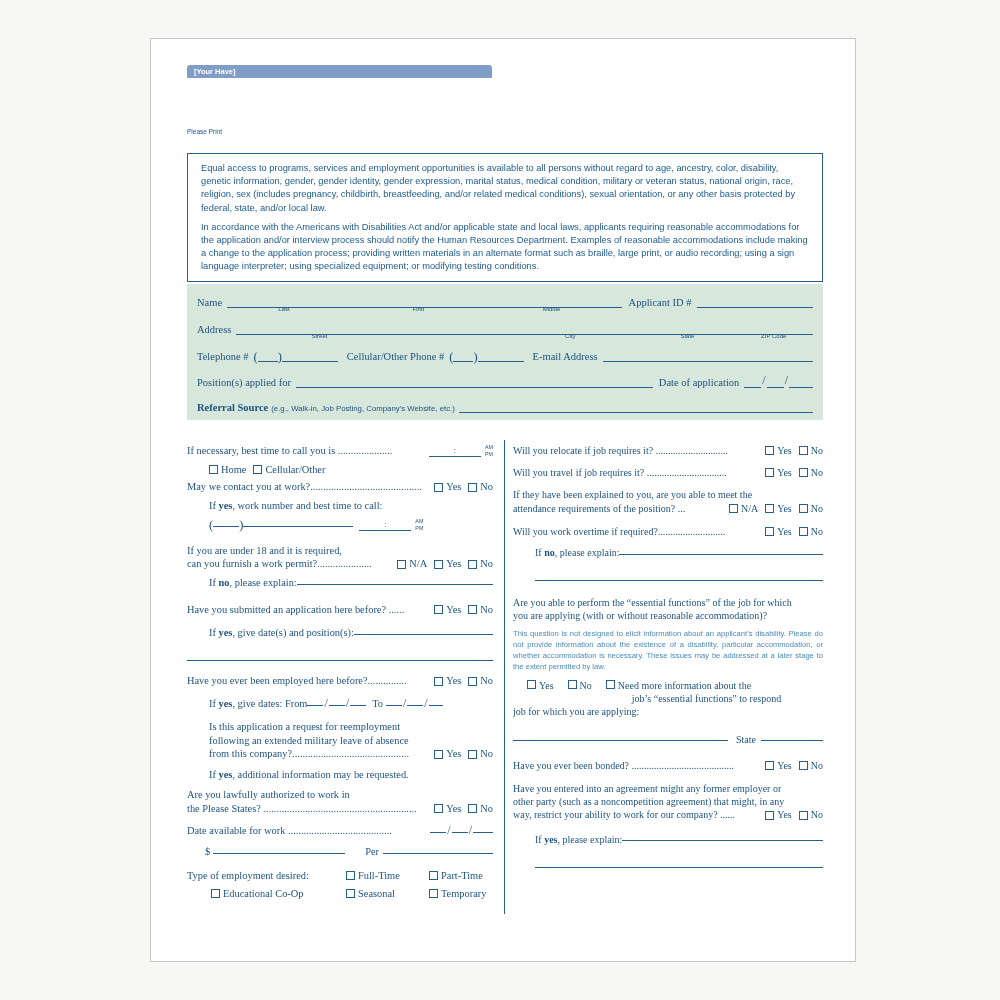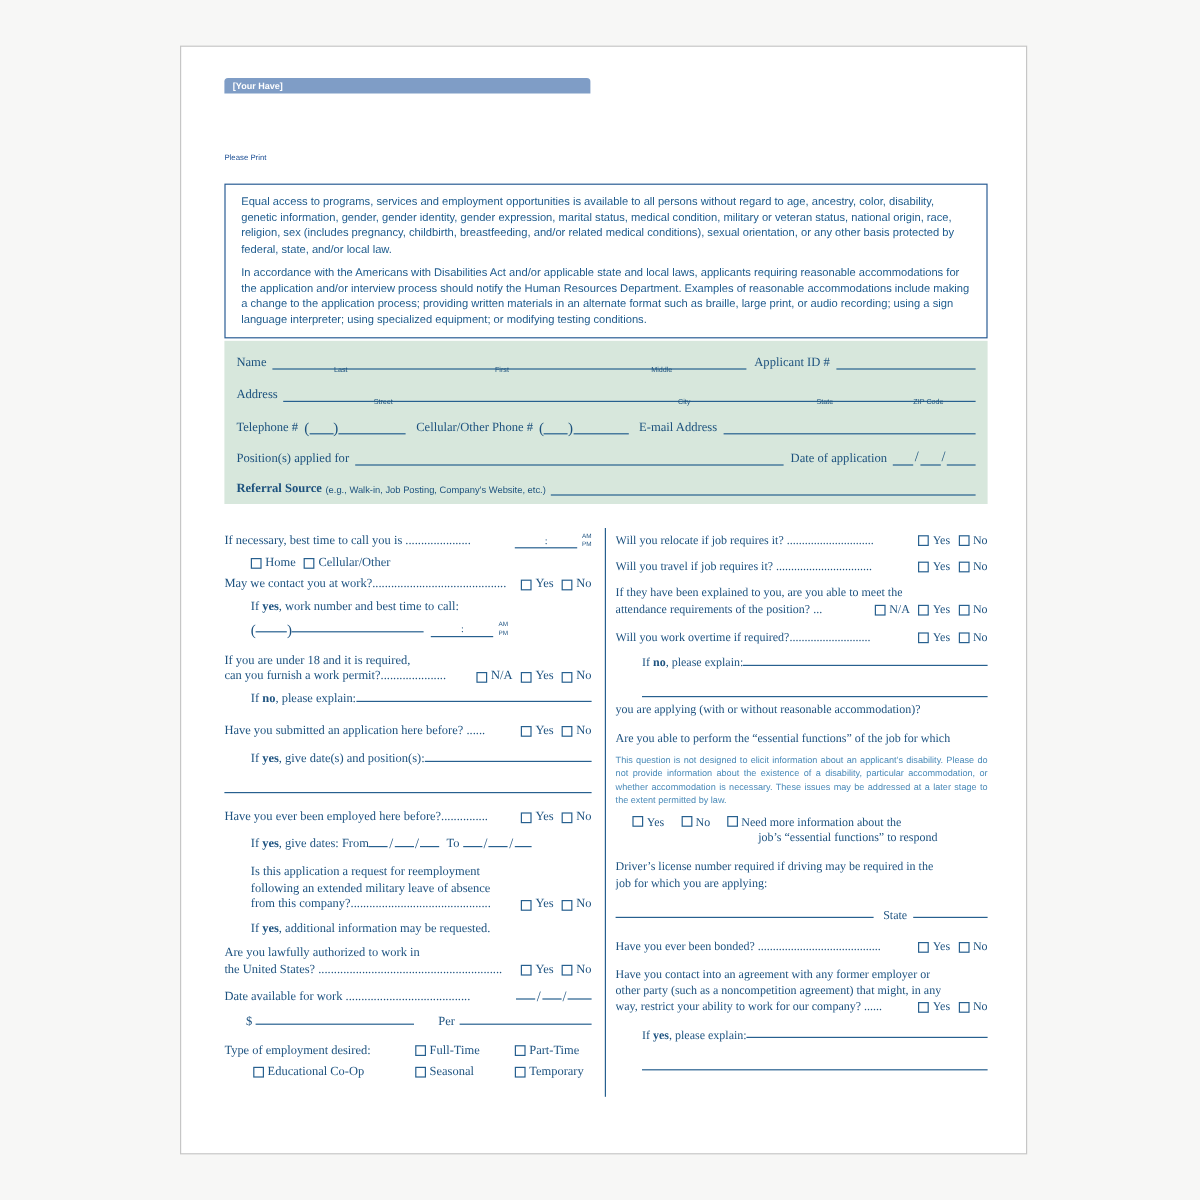--- a/index.html
+++ b/index.html
@@ -242,21 +242,21 @@
       </span>
     </div>
     <div class="qrow ind" style="margin-top:7px">
       <span class="qt"><span>If </span><b>yes</b><span>, additional information may be requested.</span></span>
     </div>
 
     <div class="qrow" style="margin-top:6px">
       <span class="qt">Are you lawfully authorized to work in</span>
     </div>
     <div class="qrow">
-      <span class="qt fx">the United States? ...........................................................</span>
+      <span class="qt fx">the Please States? ...........................................................</span>
       <span class="cbg">
         <span class="cb"></span>
           <span>Yes</span>
         <span class="cb"></span>
           <span>No</span>
       </span>
     </div>
 
     <div class="qrow" style="margin-top:8px">
       <span class="qt fx">Date available for work ........................................</span>
@@ -348,64 +348,61 @@
       </span>
     </div>
     <div class="qrow ind" style="margin-top:8px">
       <span class="qt"><span>If </span><b>no</b><span>, please explain:</span></span>
       <span class="fill fx"></span>
     </div>
     <div class="qrow ind" style="margin-top:13px">
       <span class="fill fx"></span>
     </div>
 
-    <div class="qrow">
-      <span class="qt">you are applying (with or without reasonable accommodation)?</span>
-    </div>
     <div class="qrow" style="margin-top:11px">
       <span class="qt">Are you able to perform the “essential functions” of the job for which</span>
+    </div>
+    <div class="qrow">
+      <span class="qt">you are applying (with or without reasonable accommodation)?</span>
     </div>
     <p class="note">This question is not designed to elicit information about an applicant’s disability. Please do not provide information about the existence of a disability, particular accommodation, or whether accommodation is necessary. These issues may be addressed at a later stage to the extent permitted by law.</p>
 
     <div class="qrow" style="margin-top:7px;margin-left:14px;align-items:flex-start">
       <span class="cb f" style="margin-top:1px"></span>
         <span>Yes</span>
       <span class="cb" style="margin-left:14px;margin-top:1px"></span>
         <span>No</span>
       <span class="cb" style="margin-left:14px;margin-top:1px"></span>
       <span>
         <span style="display:block">Need more information about the</span>
         <span style="display:block;margin-left:14px">job’s “essential functions” to respond</span>
       </span>
     </div>
 
-    <div class="qrow" style="margin-top:11px">
-      <span class="qt">Driver’s license number required if driving may be required in the</span>
-    </div>
     <div class="qrow">
       <span class="qt">job for which you are applying:</span>
     </div>
     <div class="qrow" style="margin-top:14px">
       <span class="fill fx"></span>
       <span style="margin:0 5px 0 8px">State</span>
       <span class="fill" style="width:62px"></span>
     </div>
 
     <div class="qrow" style="margin-top:13px">
       <span class="qt fx">Have you ever been bonded? .........................................</span>
       <span class="cbg">
         <span class="cb"></span>
           <span>Yes</span>
         <span class="cb"></span>
           <span>No</span>
       </span>
     </div>
 
     <div class="qrow" style="margin-top:10px">
-      <span class="qt">Have you contact into an agreement with any former employer or</span>
+      <span class="qt">Have you entered into an agreement might any former employer or</span>
     </div>
     <div class="qrow">
       <span class="qt">other party (such as a noncompetition agreement) that might, in any</span>
     </div>
     <div class="qrow">
       <span class="qt fx">way, restrict your ability to work for our company? ......</span>
       <span class="cbg">
         <span class="cb"></span>
           <span>Yes</span>
         <span class="cb"></span>

